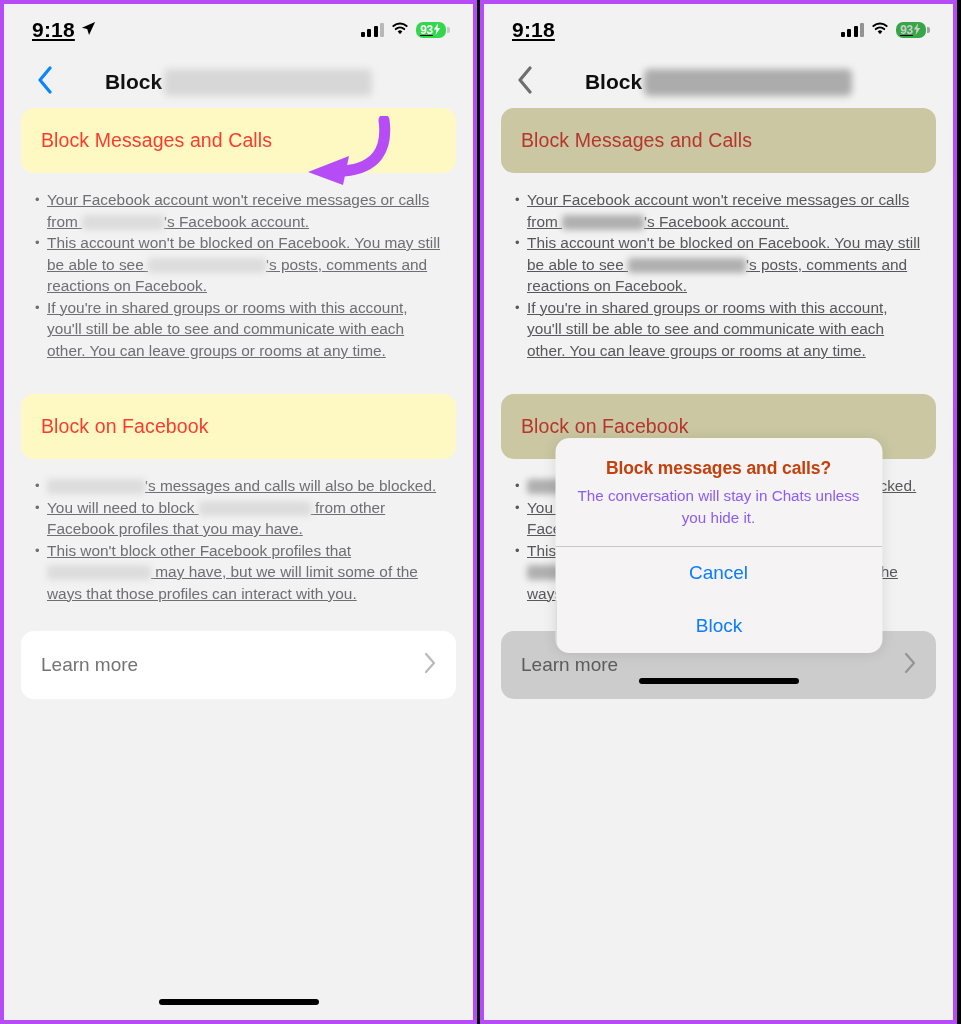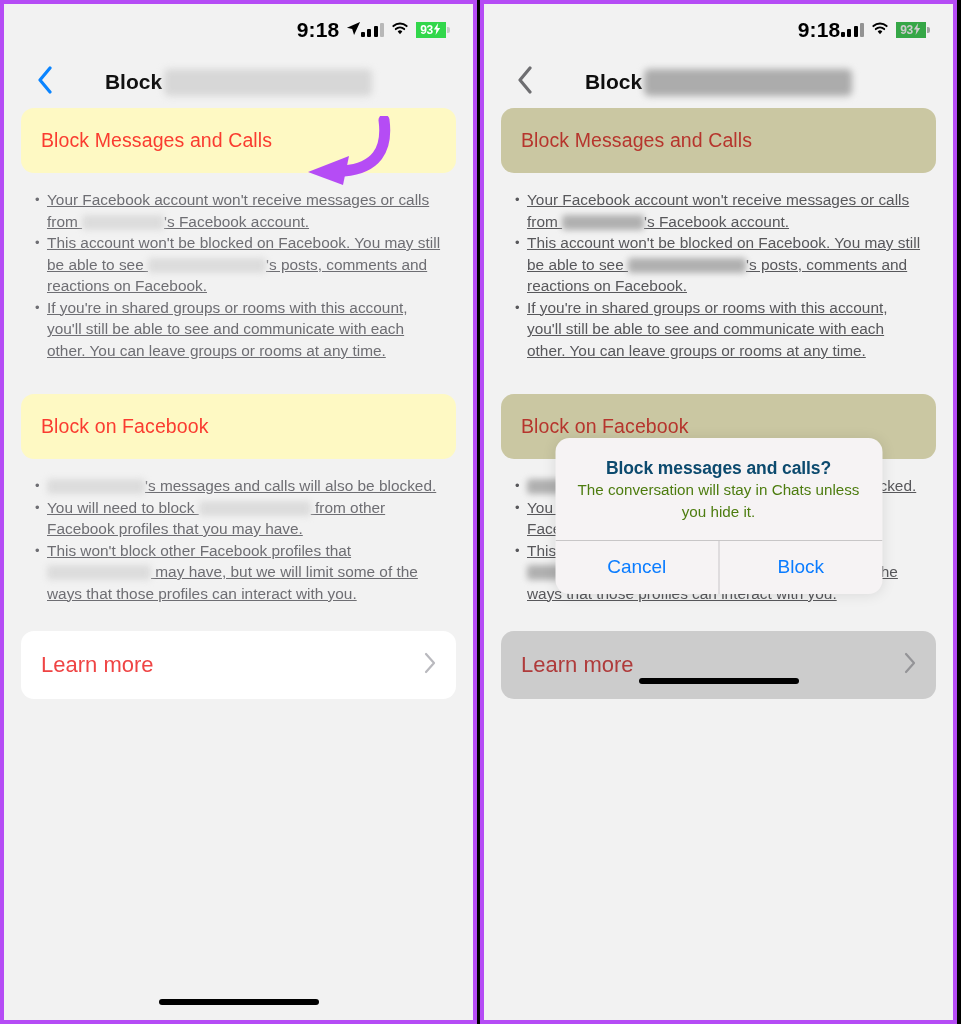--- a/index.html
+++ b/index.html
@@ -42,21 +42,22 @@
   
   .phone.right .screen { background: #f2f2f2; }
   .phone.right .dim-wrap { filter: brightness(0.80) saturate(0.85); }
 
   
   .statusbar {
     height: 52px;
     padding: 0 27px 0 28px;
     display: flex;
     align-items: center;
-    justify-content: flex-end;
+    justify-content: space-between;
+    text-decoration: underline;
   }
   .sb-left {
     display: flex;
     align-items: center;
     gap: 6px;
   }
   .sb-time {
     font-size: 21px;
     font-weight: bold;
     color: #000;
@@ -72,21 +73,21 @@
   .bars i { width: 4px; background: #000; border-radius: 1px; display: block; }
   .bars i:nth-child(1) { height: 5px; }
   .bars i:nth-child(2) { height: 8px; }
   .bars i:nth-child(3) { height: 11px; }
   .bars i:nth-child(4) { height: 14px; background: #b8b8b8; }
 
   .batt {
     position: relative;
     width: 30px;
     height: 16px;
-    border-radius: 0;
+    border-radius: 7px;
     background: #32d74b;
     display: flex;
     align-items: center;
     justify-content: center;
   }
   .batt::after {
     content: "";
     position: absolute;
     right: -3.5px;
     top: 5px;
@@ -186,21 +187,21 @@
   .spacer-26 { height: 27px; }
 
   .row-card {
     background: #fff;
     border-radius: 13px;
     padding: 21px 20px;
     display: flex;
     align-items: center;
     justify-content: space-between;
   }
-  .row-label { font-size: 22px; color: #ef4444; }
+  .row-label { font-size: 19px; color: #737373; }
   .chev-right { display: block; }
 
   
   .home-ind {
     position: absolute;
     bottom: 15px;
     left: 50%;
     transform: translateX(-50%);
     width: 160px;
     height: 6px;
@@ -218,32 +219,33 @@
     overflow: hidden;
     box-shadow: 0 1px 14px rgba(0,0,0,0.10);
   }
   .alert-body {
     padding: 20px 18px 17px;
     text-align: center;
   }
   .alert-title {
     font-size: 17.5px;
     font-weight: bold;
-    color: #0c4a6e;
-    margin-bottom: 0;
+    color: #c2410c;
+    margin-bottom: 6px;
     letter-spacing: -0.1px;
   }
   .alert-msg {
     font-size: 15.2px;
     line-height: 22px;
-    color: #4d7c0f;
+    color: #8b5cf6;
   }
   .alert-actions {
     display: flex;
     border-top: 0.5px solid #c8c6c7;
+    flex-direction: column;
   }
   .alert-btn {
     flex: 1 1 50%;
     text-align: center;
     padding: 15px 0 16px;
     font-size: 19px;
     color: #0a7cff;
     cursor: pointer;
   }
   .alert-btn + .alert-btn { border-left: 0.5px solid #c8c6c7; }

